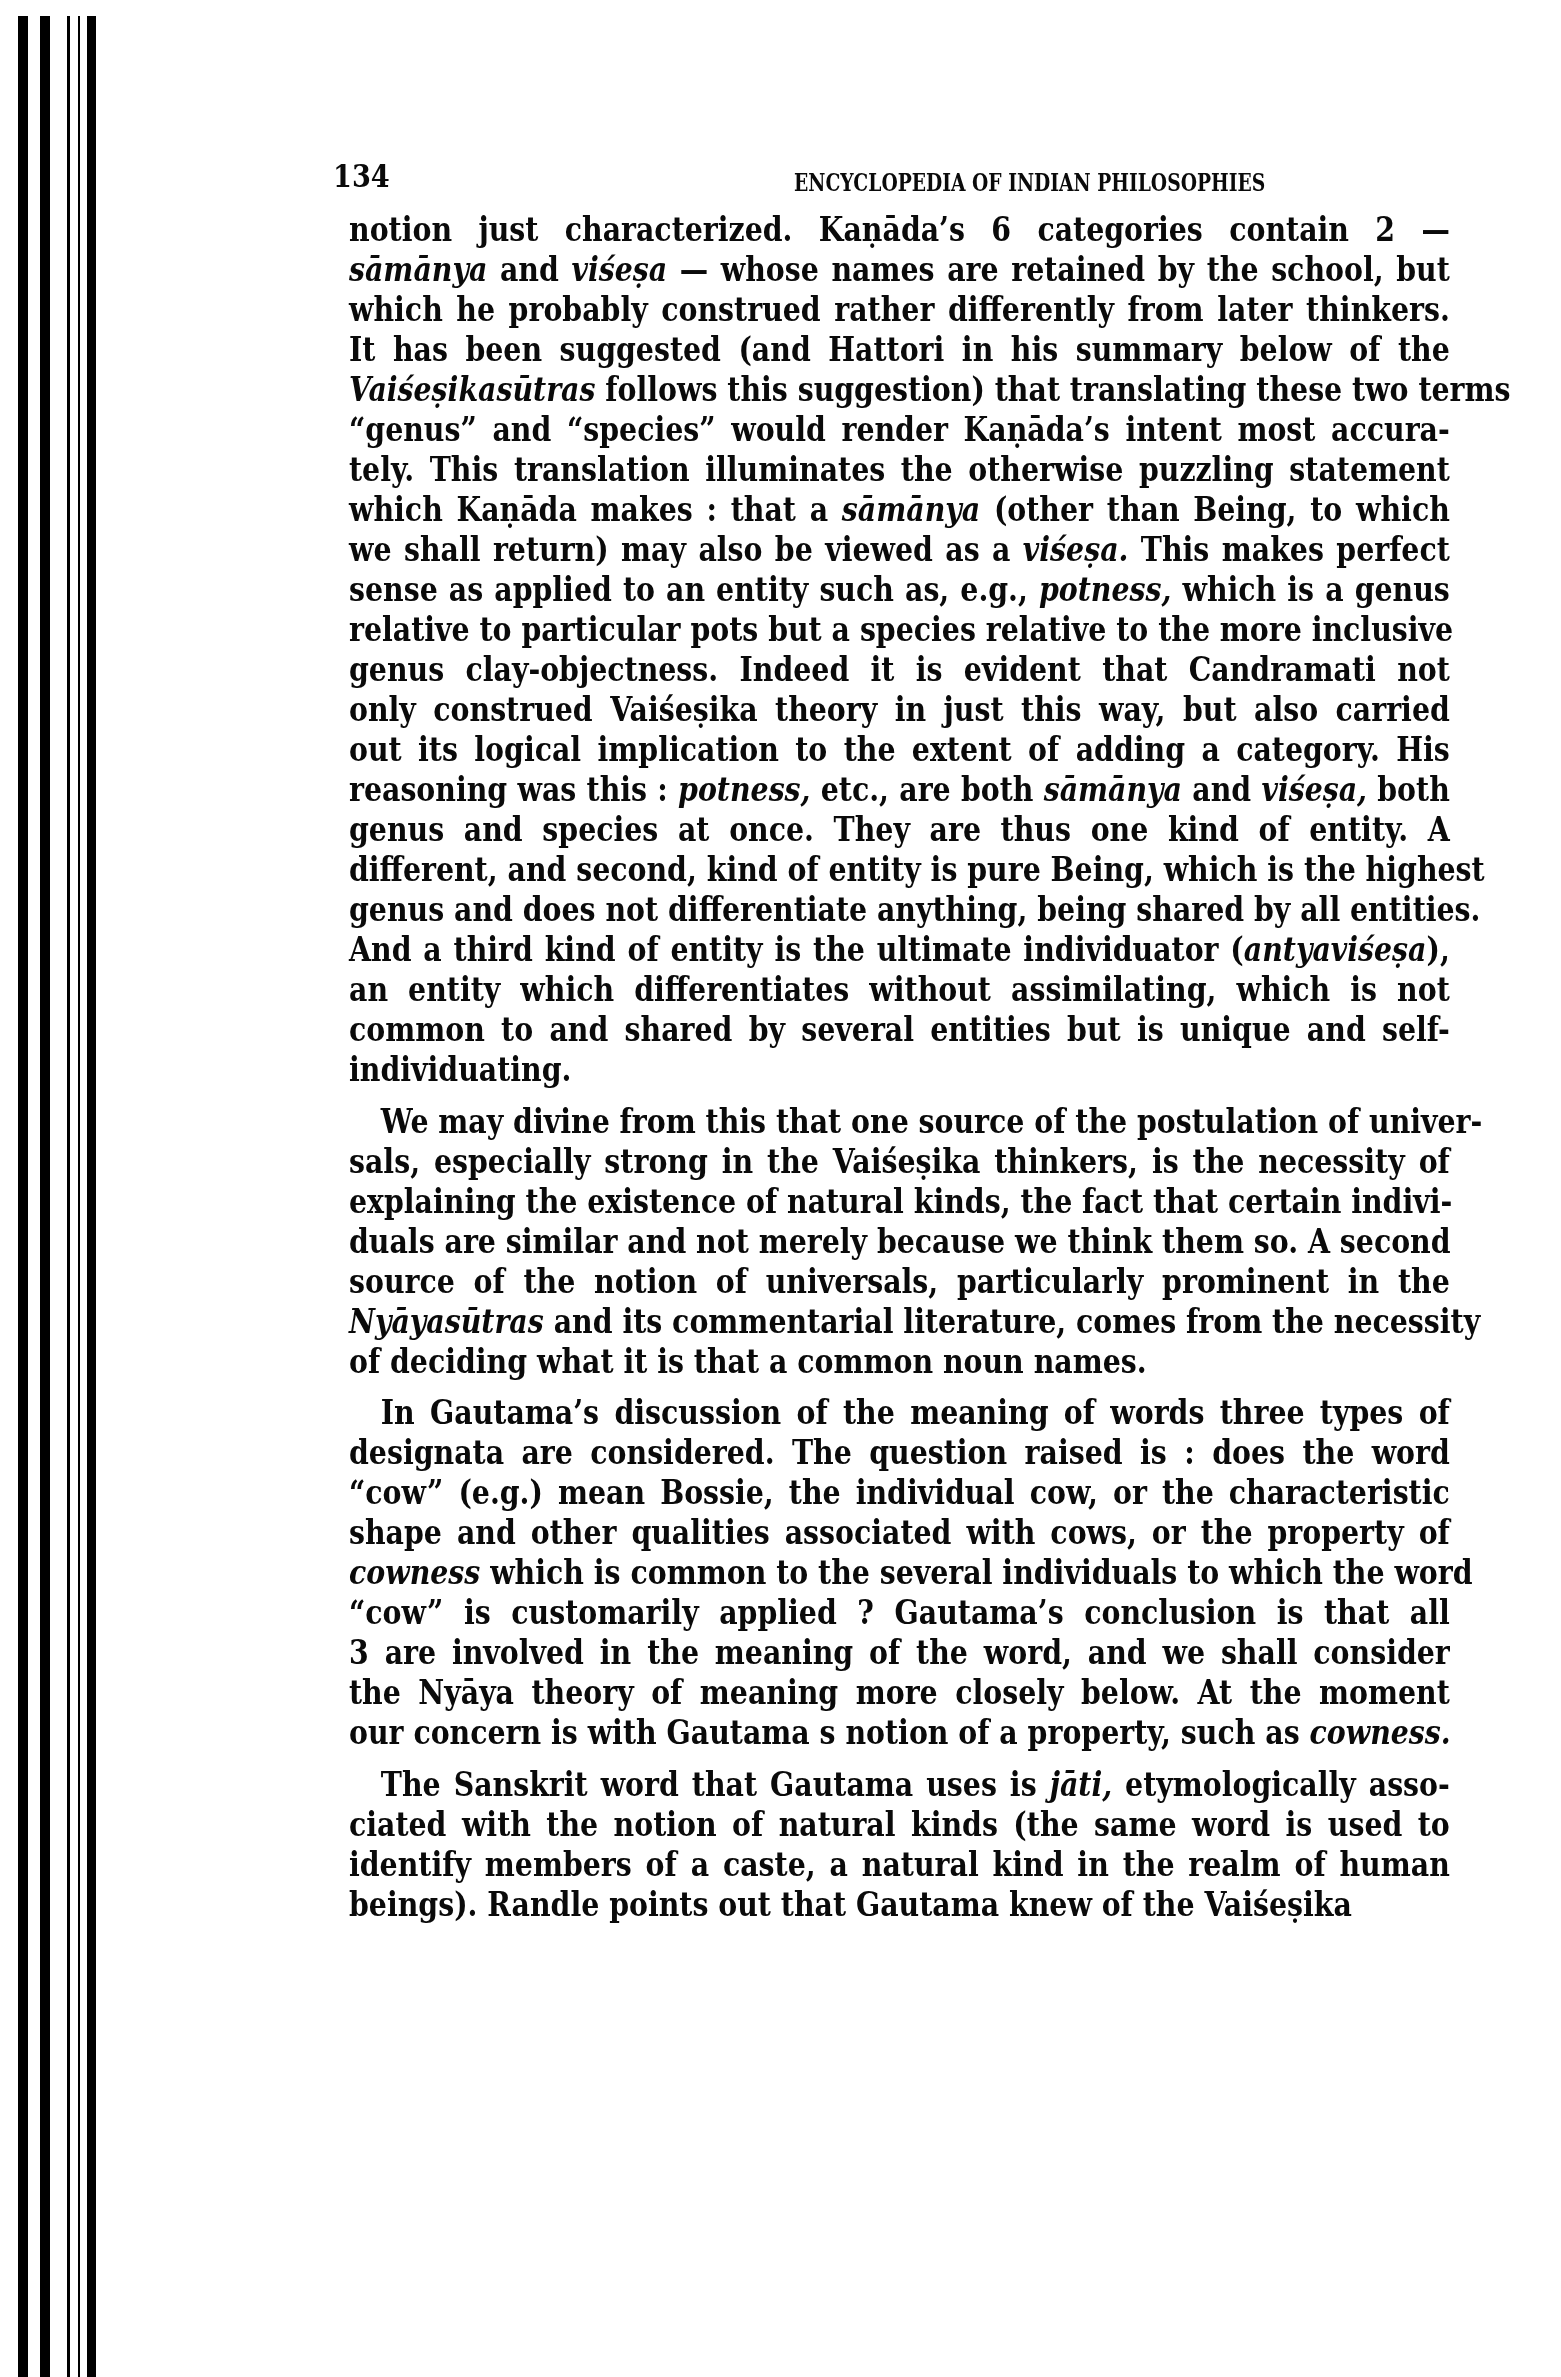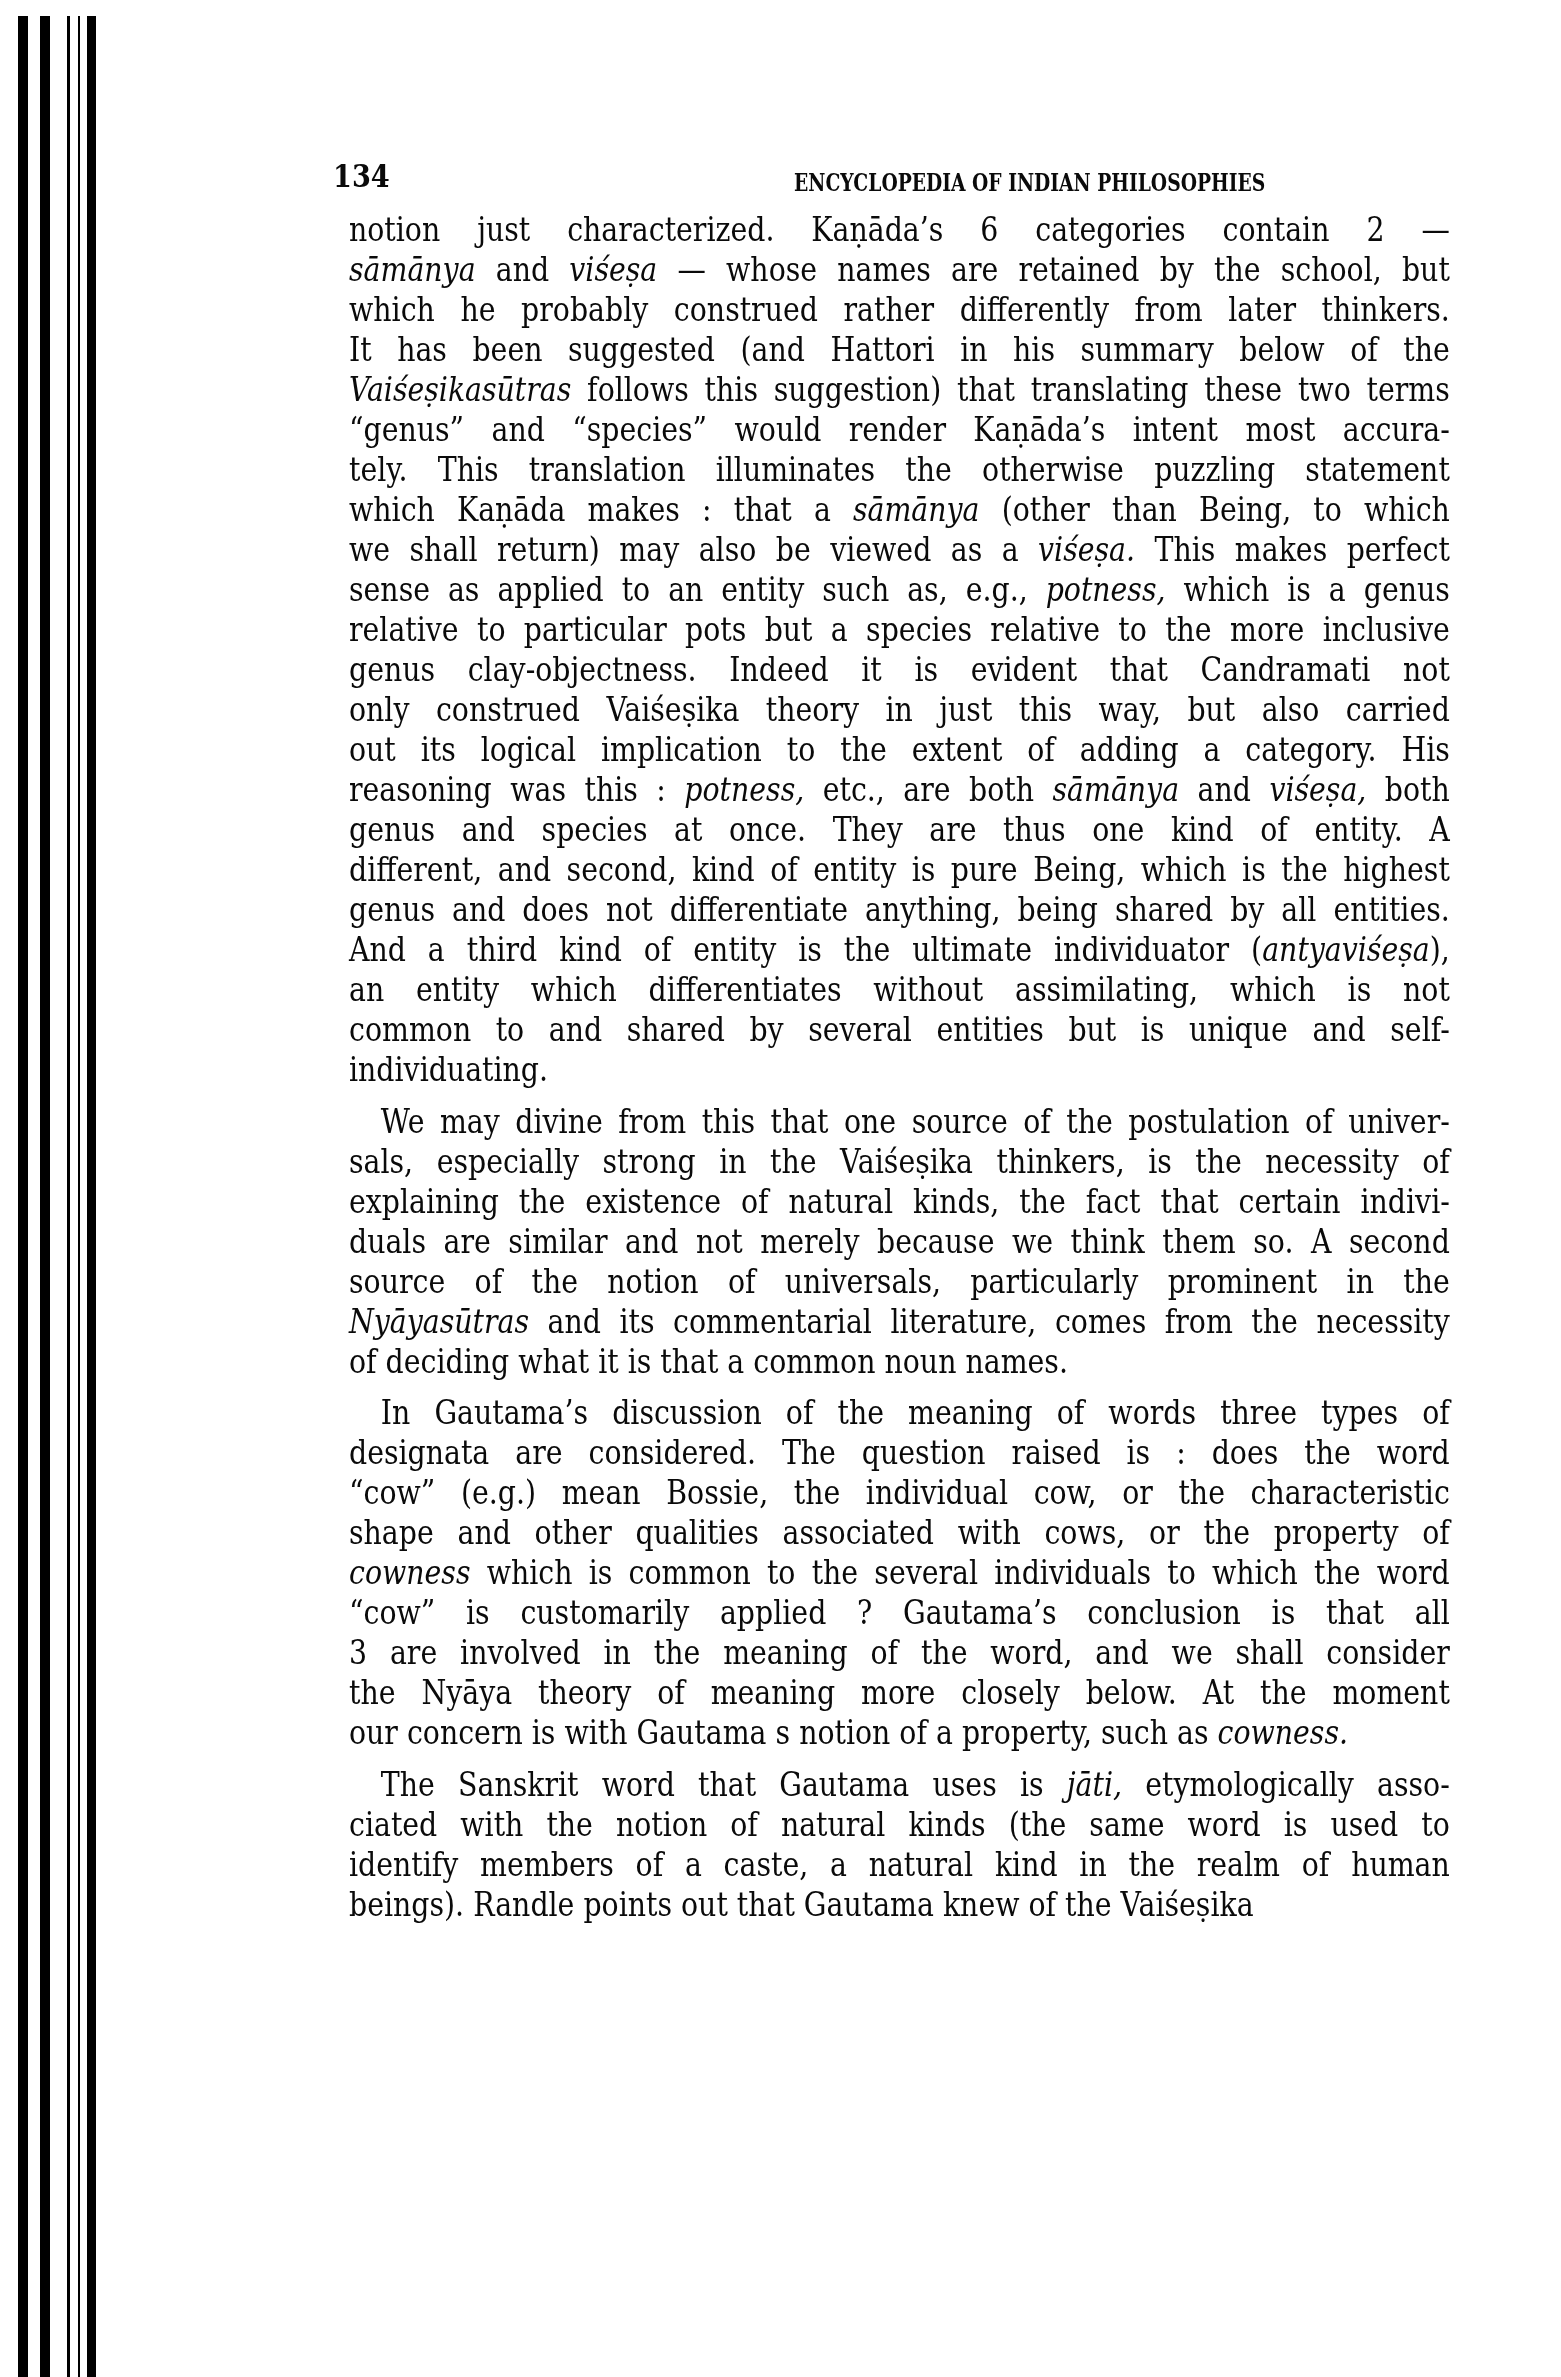--- a/index.html
+++ b/index.html
@@ -11,21 +11,21 @@
     .spine .bar { position: absolute; top: 16px; bottom: 0; background: #000; }
     .page-number {
       position: absolute; left: 333px; top: 157px; font-size: 32px; font-weight: bold;
       transform: scaleX(0.85); transform-origin: left top;
     }
     .running-head {
       position: absolute; left: 794px; top: 168px; font-size: 24px; font-weight: bold;
       letter-spacing: 0px; transform: scaleX(0.78); transform-origin: left top; white-space: nowrap;
     }
     .body-text {
-      position: absolute; left: 349px; top: 210px; width: 1101px;
+      position: absolute; left: 349px; top: 210px; width: 1101px; font-weight: bold;
     }
     .line {
       display: block; white-space: nowrap; font-size: 33px; line-height: 40px; height: 40px;
       text-align: justify; text-align-last: justify;
       transform: scaleX(0.86); transform-origin: left top; width: 1280px;
     }
     .line.last { text-align-last: left; }
     .line.indent { padding-left: 37px; box-sizing: border-box; }
     .para-gap { height: 11.5px; }
     i { font-style: italic; }

